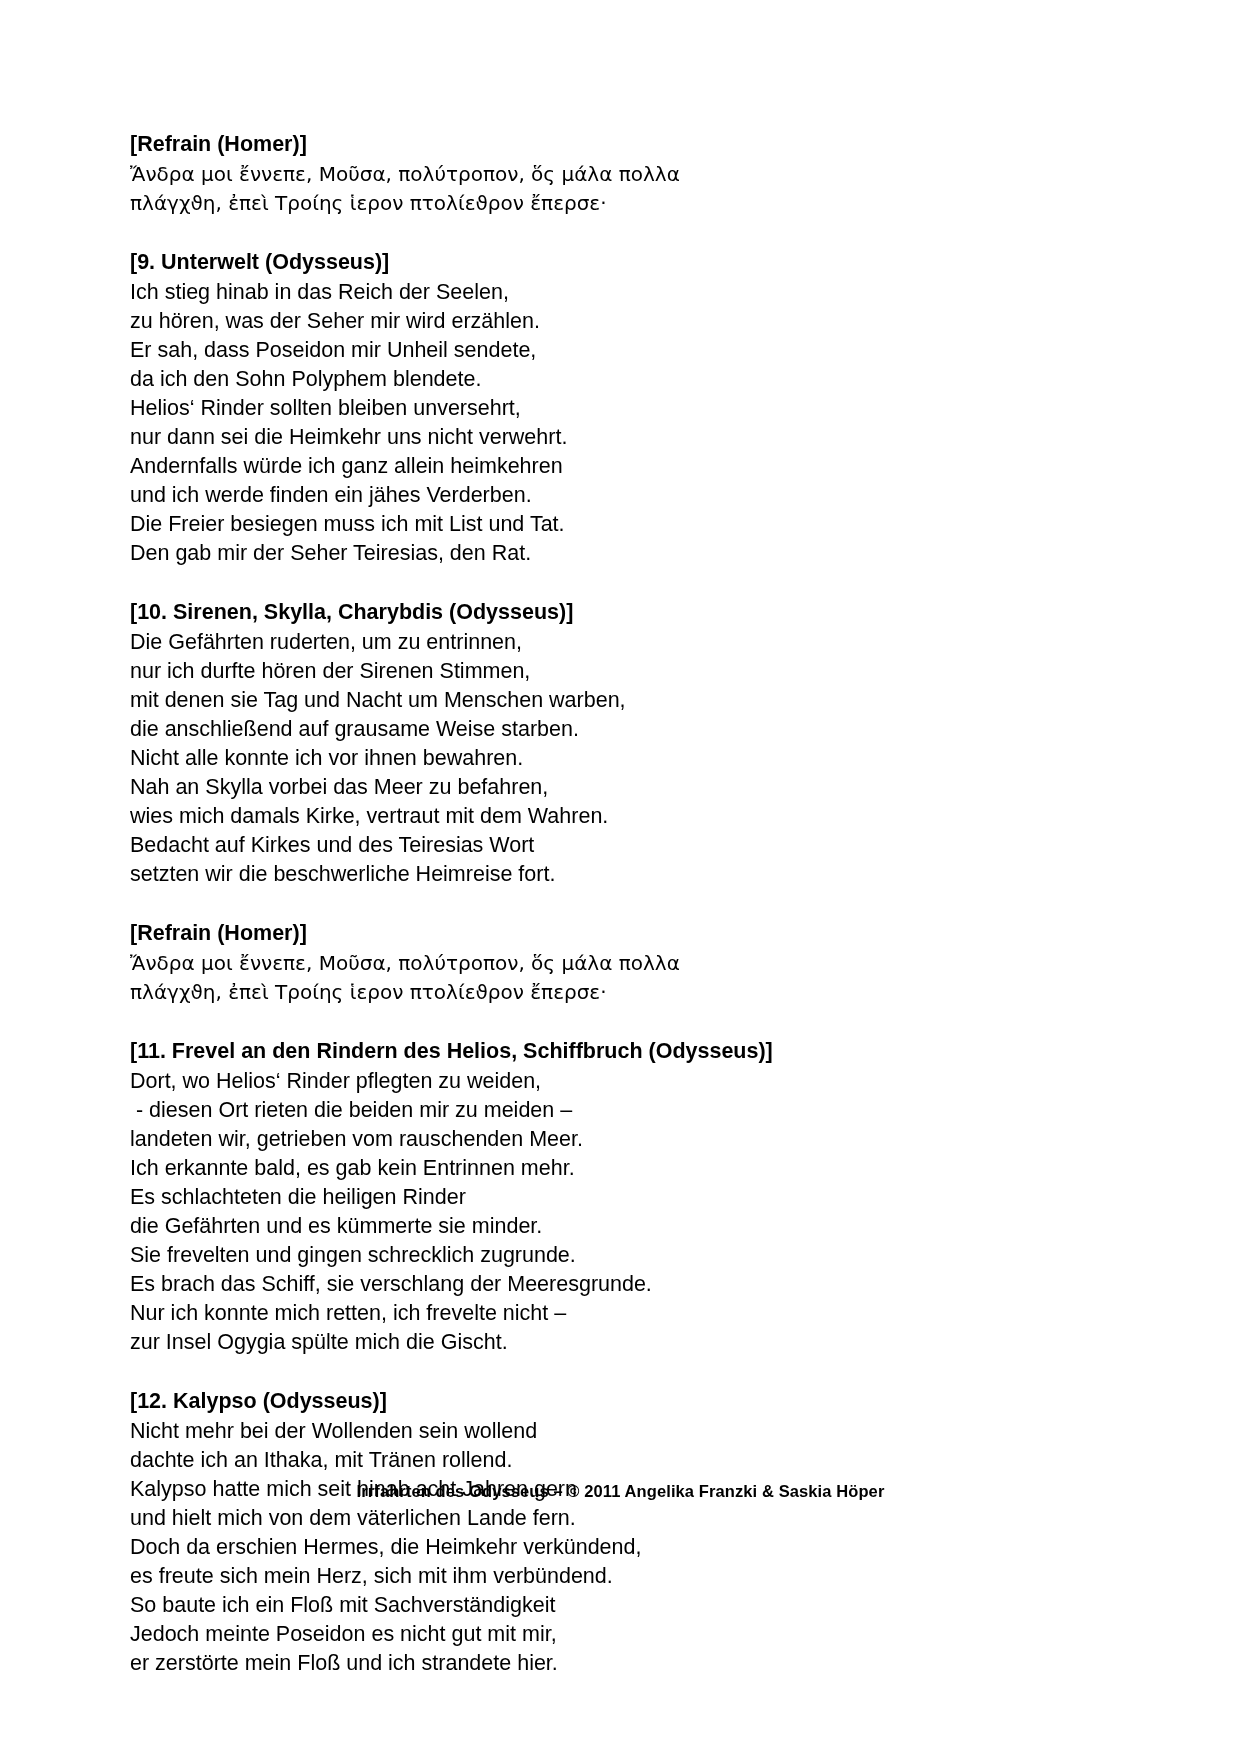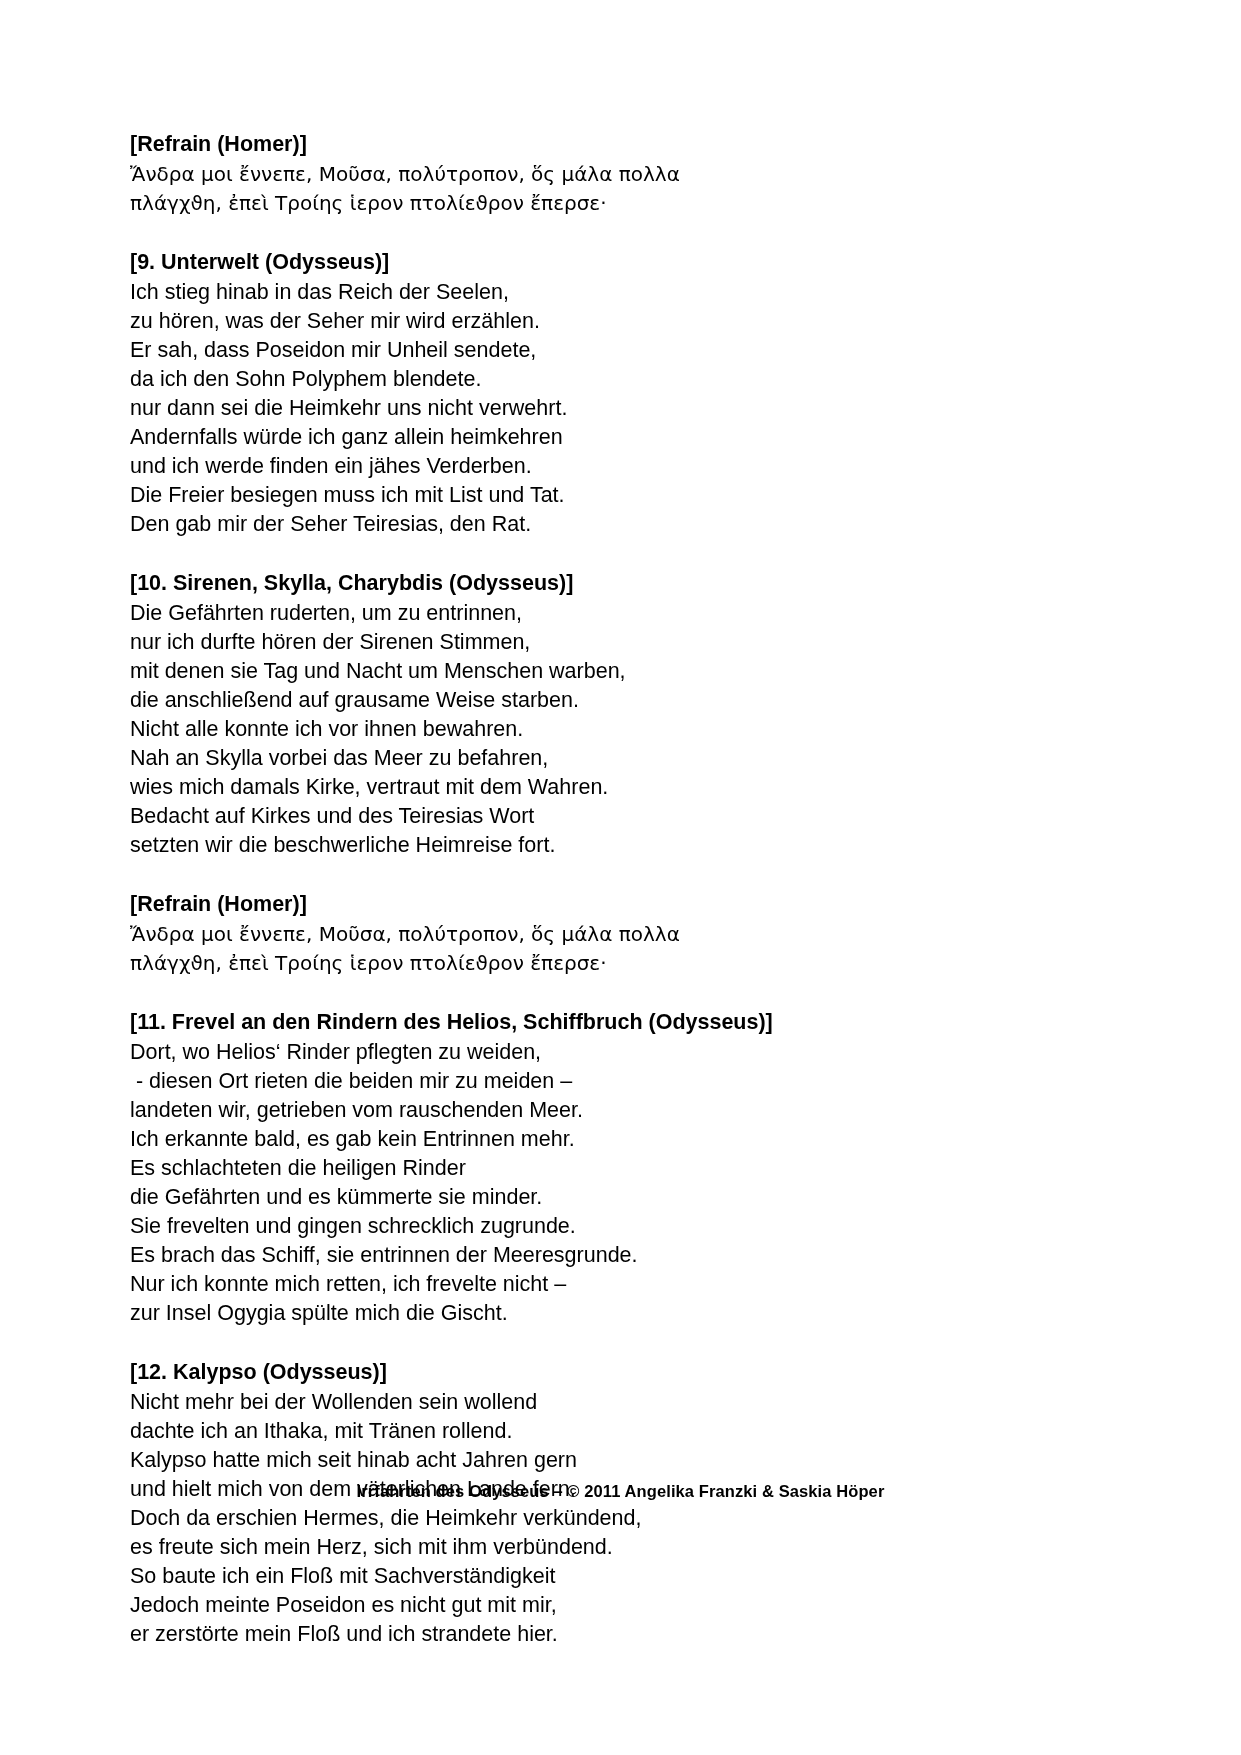--- a/index.html
+++ b/index.html
@@ -78,20 +78,21 @@
       <div class="greek">Ἄνδρα μοι ἔννεπε, Μοῦσα, πολύτροπον, ὅς μάλα πολλα</div>
       <div class="greek">πλάγχϑη, ἐπεὶ Τροίης ἱερον πτολίεϑρον ἔπερσε·</div>
     </div>
 
     <div class="section">
       <div class="sec-title">[9. Unterwelt (Odysseus)]</div>
       <div class="line">Ich stieg hinab in das Reich der Seelen,</div>
       <div class="line">zu hören, was der Seher mir wird erzählen.</div>
       <div class="line">Er sah, dass Poseidon mir Unheil sendete,</div>
       <div class="line">da ich den Sohn Polyphem blendete.</div>
+      <div class="line">Helios‘ Rinder sollten bleiben unversehrt,</div>
       <div class="line">nur dann sei die Heimkehr uns nicht verwehrt.</div>
       <div class="line">Andernfalls würde ich ganz allein heimkehren</div>
       <div class="line">und ich werde finden ein jähes Verderben.</div>
       <div class="line">Die Freier besiegen muss ich mit List und Tat.</div>
       <div class="line">Den gab mir der Seher Teiresias, den Rat.</div>
     </div>
 
     <div class="section">
       <div class="sec-title">[10. Sirenen, Skylla, Charybdis (Odysseus)]</div>
       <div class="line">Die Gefährten ruderten, um zu entrinnen,</div>
@@ -113,21 +114,21 @@
 
     <div class="section">
       <div class="sec-title">[11. Frevel an den Rindern des Helios, Schiffbruch (Odysseus)]</div>
       <div class="line">Dort, wo Helios‘ Rinder pflegten zu weiden,</div>
       <div class="line"> - diesen Ort rieten die beiden mir zu meiden –</div>
       <div class="line">landeten wir, getrieben vom rauschenden Meer.</div>
       <div class="line">Ich erkannte bald, es gab kein Entrinnen mehr.</div>
       <div class="line">Es schlachteten die heiligen Rinder</div>
       <div class="line">die Gefährten und es kümmerte sie minder.</div>
       <div class="line">Sie frevelten und gingen schrecklich zugrunde.</div>
-      <div class="line">Es brach das Schiff, sie entrinnen der Meeresgrunde.</div>
+      <div class="line">Es brach das Schiff, sie verschlang der Meeresgrunde.</div>
       <div class="line">Nur ich konnte mich retten, ich frevelte nicht –</div>
       <div class="line">zur Insel Ogygia spülte mich die Gischt.</div>
     </div>
 
     <div class="section">
       <div class="sec-title">[12. Kalypso (Odysseus)]</div>
       <div class="line">Nicht mehr bei der Wollenden sein wollend</div>
       <div class="line">dachte ich an Ithaka, mit Tränen rollend.</div>
       <div class="line">Kalypso hatte mich seit hinab acht Jahren gern</div>
       <div class="line">und hielt mich von dem väterlichen Lande fern.</div>

